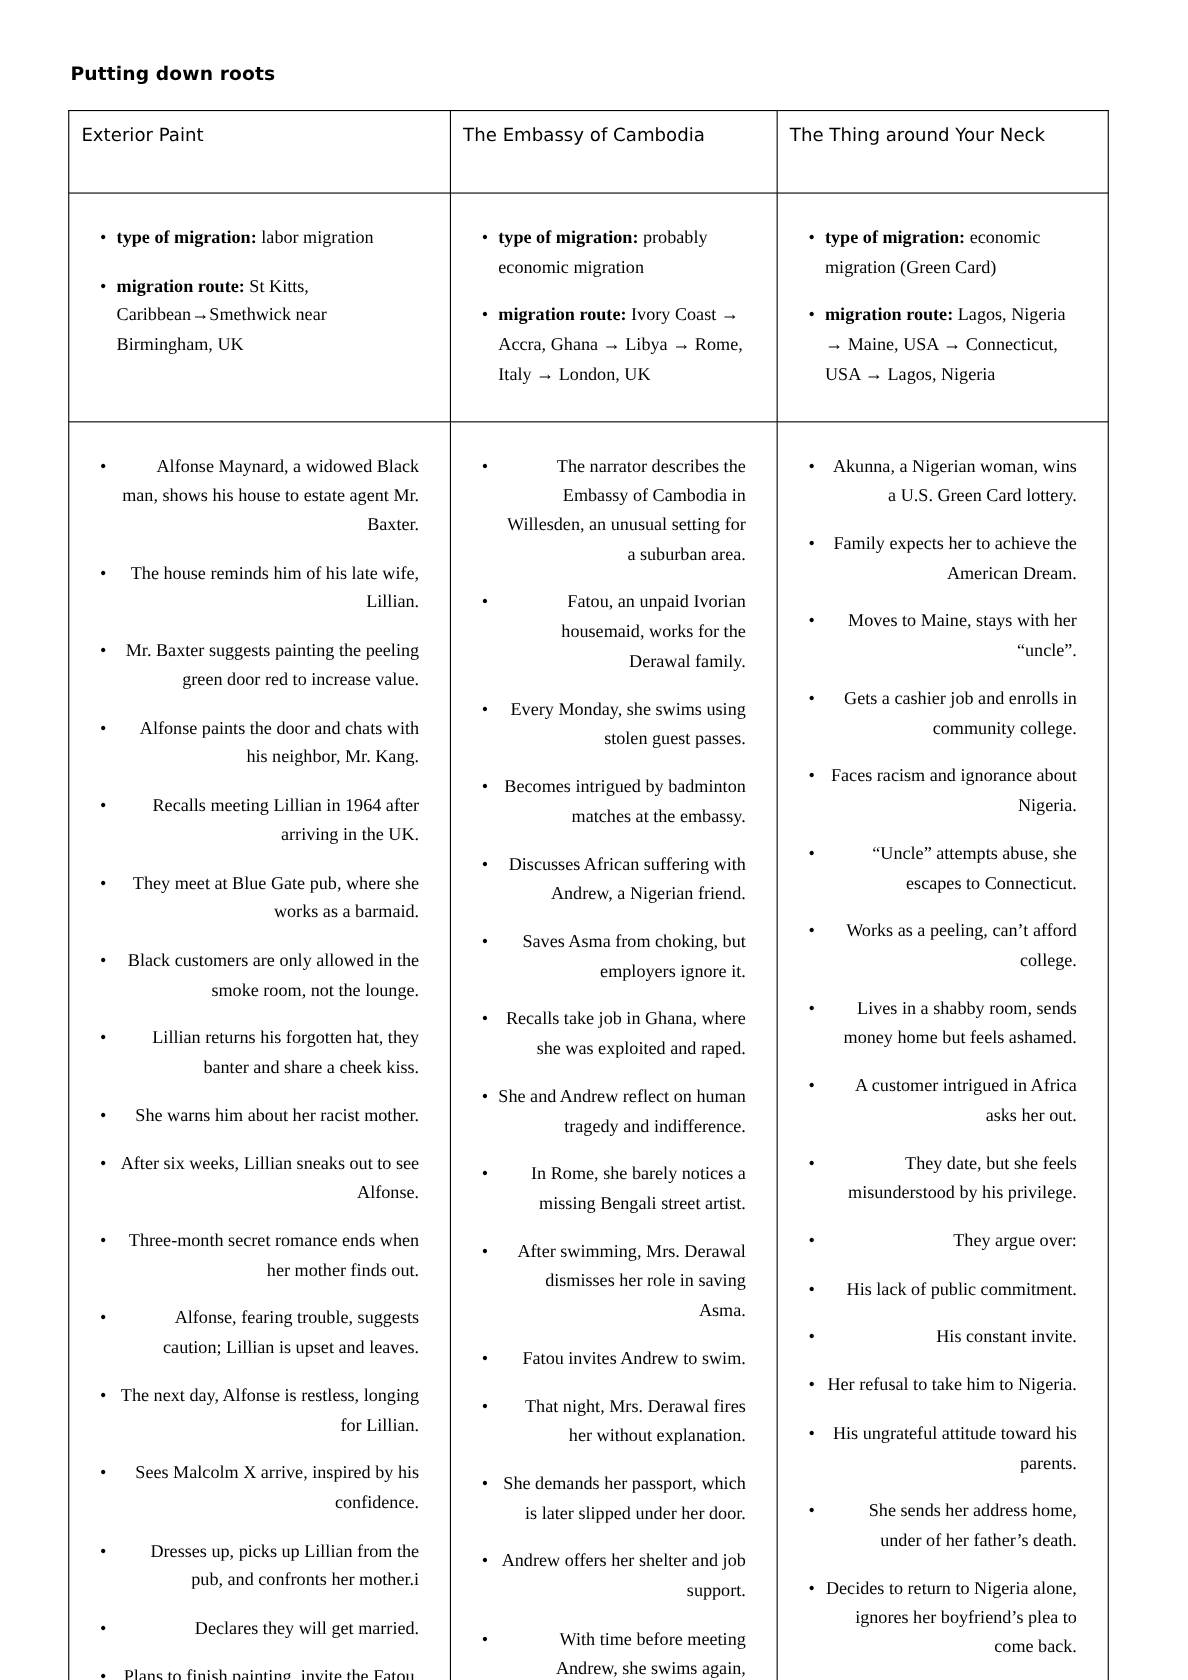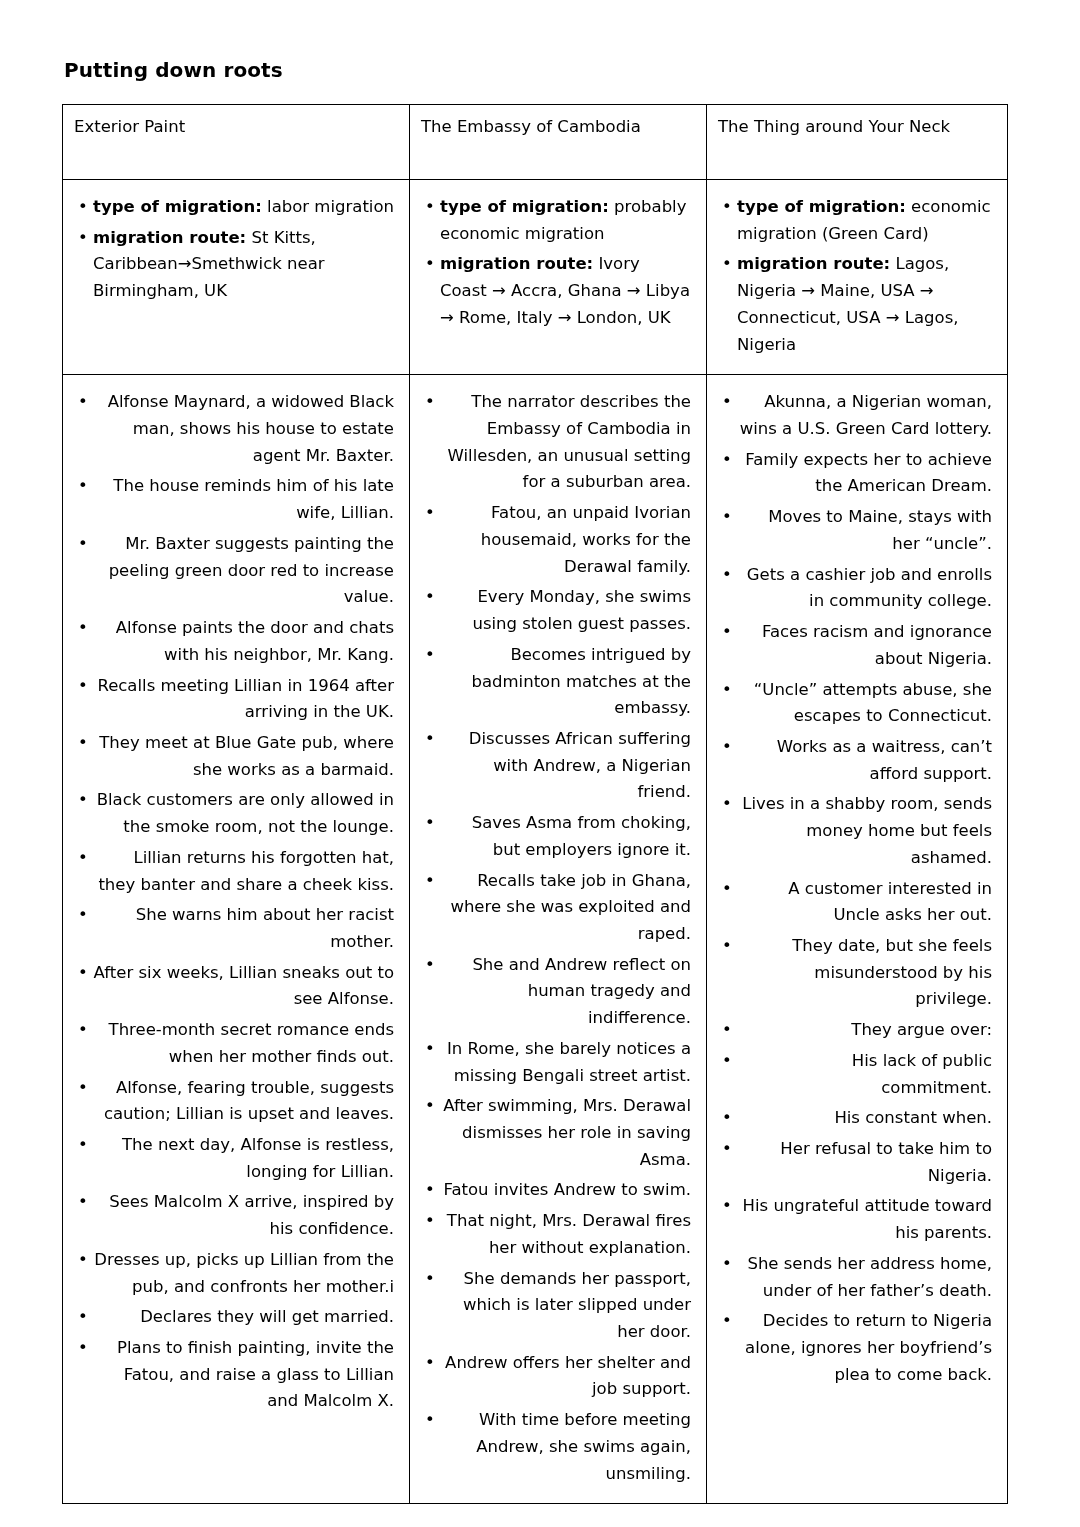--- a/index.html
+++ b/index.html
@@ -14,21 +14,21 @@
     color: #000000;
   }
   .page {
     width: 1080px;
     min-height: 1527px;
     box-sizing: border-box;
     padding: 58px 62px 40px 62px;
     background: #ffffff;
   }
   .doc-title {
-    font-size: 20px;
+    font-size: 17px;
     font-weight: bold;
     letter-spacing: 0.1px;
     margin: 0 0 22px 2px;
   }
   table.compare {
     border-collapse: collapse;
     width: 945px;
     table-layout: fixed;
   }
   table.compare td {
@@ -52,21 +52,22 @@
   .meta-cell ul,
   .body-cell ul {
     list-style: none;
     margin: 0;
     padding: 0;
   }
   .meta-cell li,
   .body-cell li {
     position: relative;
     padding-left: 15px;
-    margin: 4px;
+    margin: 17px;
+    font-family: Liberation Serif, serif;
   }
   .meta-cell li::before,
   .body-cell li::before {
     content: "\2022";
     position: absolute;
     left: 0;
     top: 0;
   }
   .meta-cell .lbl {
     font-weight: bold;
@@ -168,27 +169,27 @@
             </ul>
         </td>
         <td class="body-cell tall">
           <ul>
               <li>Akunna, a Nigerian woman, wins a U.S. Green Card lottery.</li>
               <li>Family expects her to achieve the American Dream.</li>
               <li>Moves to Maine, stays with her “uncle”.</li>
               <li>Gets a cashier job and enrolls in community college.</li>
               <li>Faces racism and ignorance about Nigeria.</li>
               <li>“Uncle” attempts abuse, she escapes to Connecticut.</li>
-              <li>Works as a waitress, can’t afford support.</li>
+              <li>Works as a peeling, can’t afford college.</li>
               <li>Lives in a shabby room, sends money home but feels ashamed.</li>
-              <li>A customer interested in Uncle asks her out.</li>
+              <li>A customer intrigued in Africa asks her out.</li>
               <li>They date, but she feels misunderstood by his privilege.</li>
               <li>They argue over:</li>
               <li>His lack of public commitment.</li>
-              <li>His constant when.</li>
+              <li>His constant invite.</li>
               <li>Her refusal to take him to Nigeria.</li>
               <li>His ungrateful attitude toward his parents.</li>
               <li>She sends her address home, under of her father’s death.</li>
               <li>Decides to return to Nigeria alone, ignores her boyfriend’s plea to come back.</li>
             </ul>
         </td>
       </tr>
     </tbody>
   </table>
 

